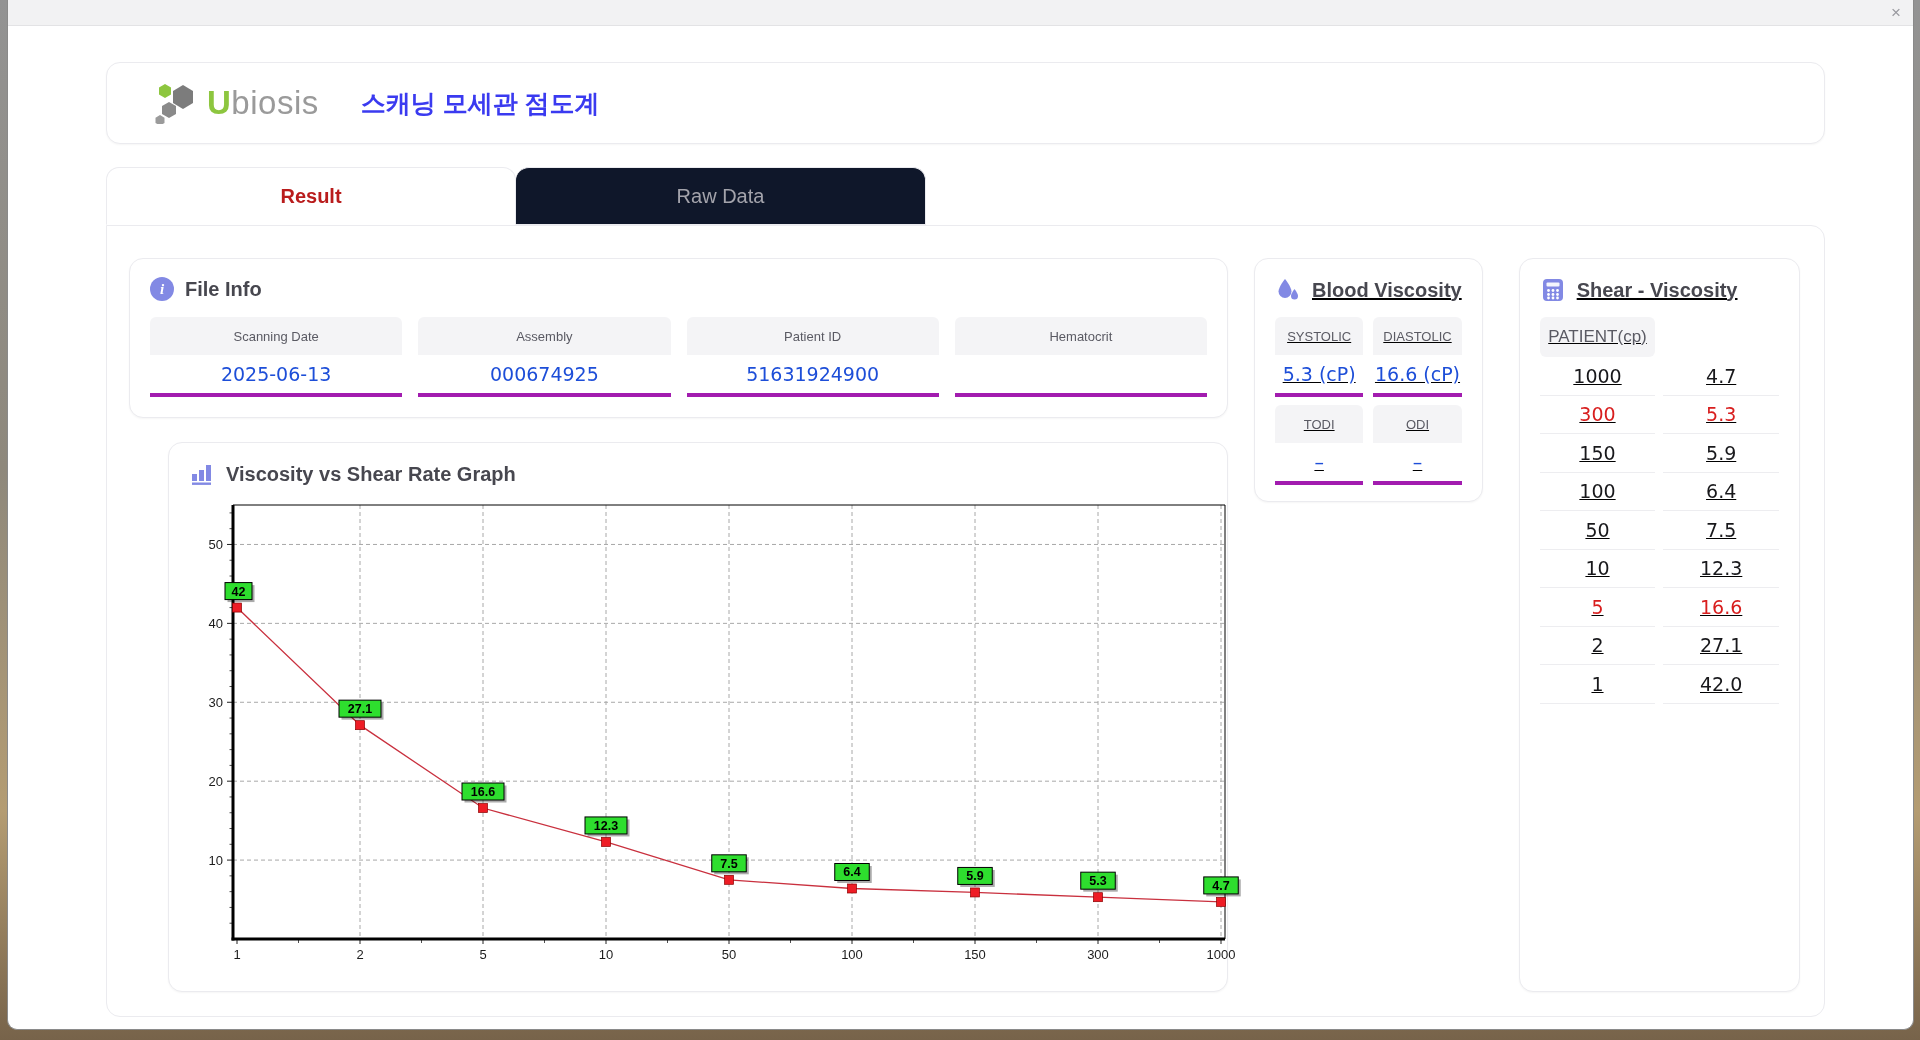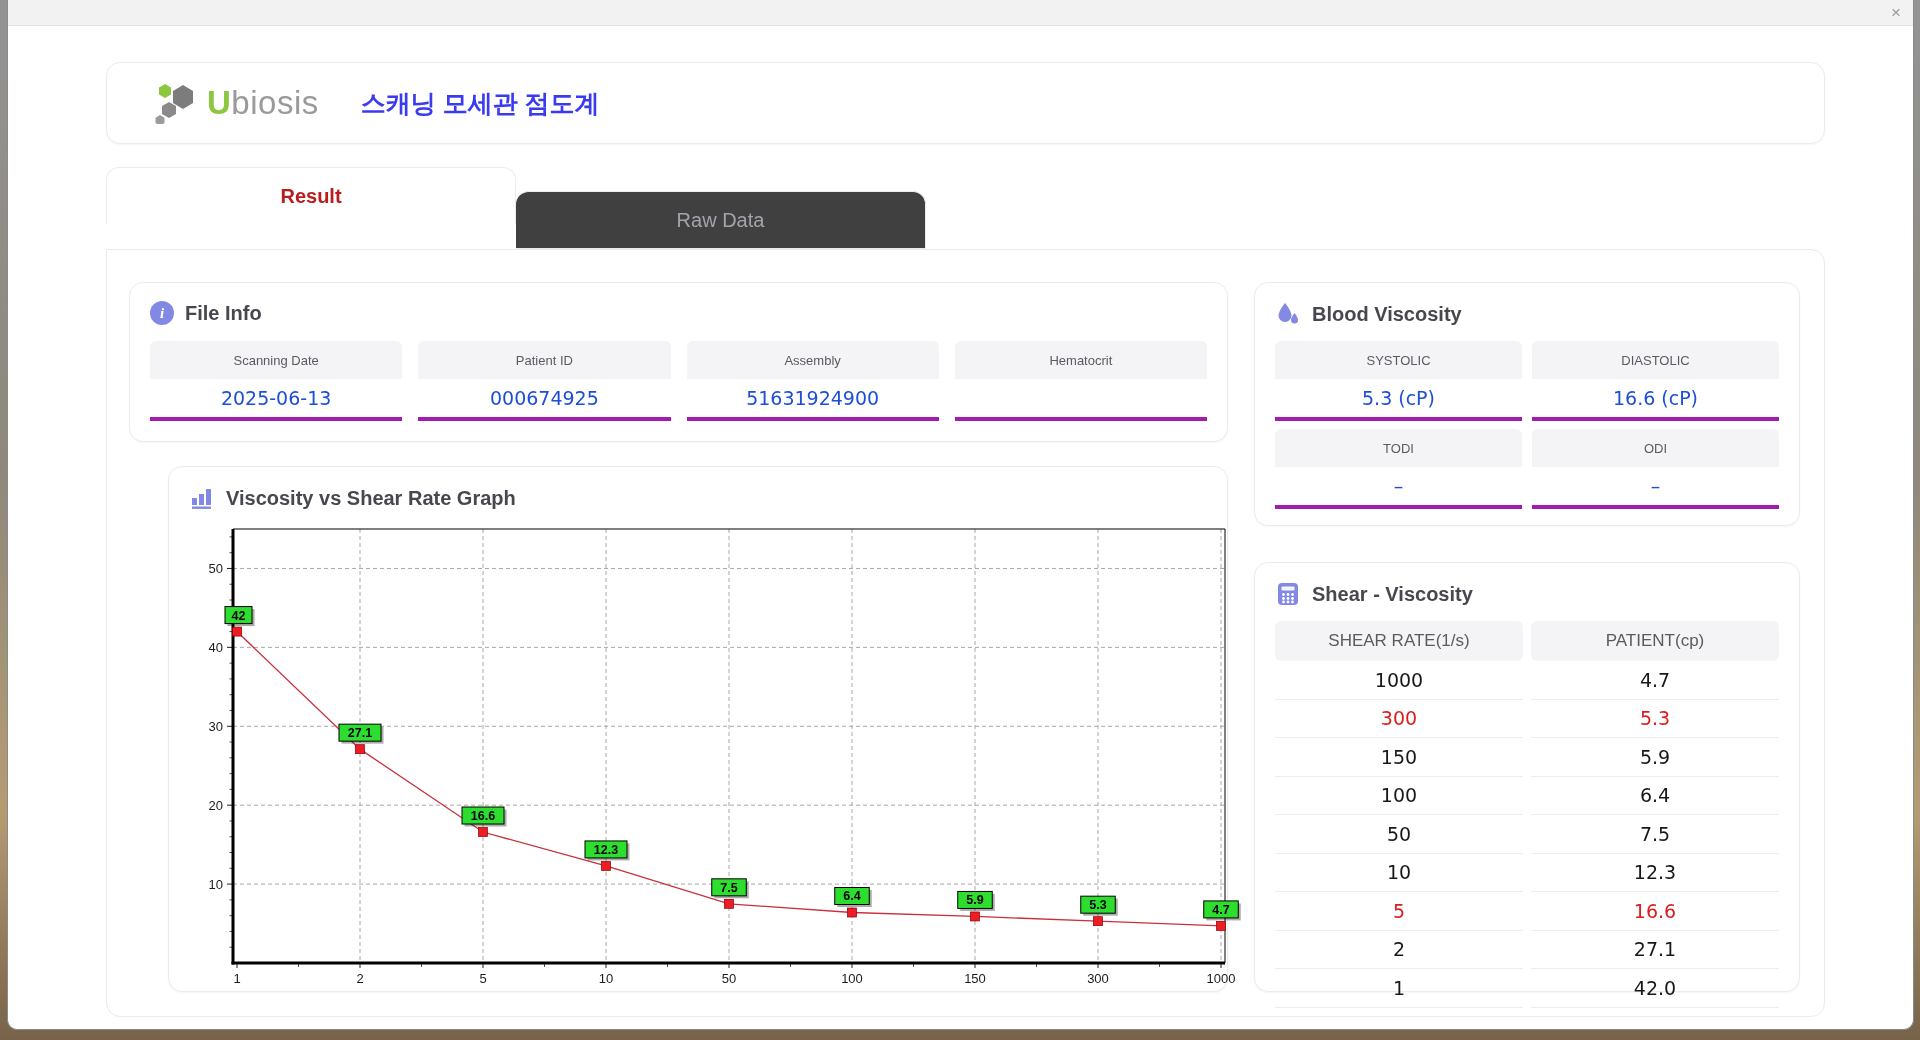--- a/index.html
+++ b/index.html
@@ -23,27 +23,27 @@
   .brand { display:flex; align-items:center; gap:8px; }
   .brand-text { font-size:33px; letter-spacing:0.5px; }
   .brand-text .u { color:var(--brand-green,#8dc63f); font-weight:bold; }
   .brand-text .rest { color:var(--brand-gray,#9a9a9a); }
   .ko-title { margin-left:42px; font-size:25px; font-weight:bold; color:var(--title-blue,#3a3af0); }
 
   .tab-row { display:flex; margin-top:23px; position:relative; z-index:2; flex:0 0 auto; }
   .tab { width:410px; height:58px; display:flex; align-items:center; justify-content:center;
     font-size:20px; border:1px solid #ebebef; border-radius:13px 13px 0 0; }
   .tab.active { background:#fff; font-weight:bold; color:#b91c1c; border-bottom:1px solid #fff; margin-bottom:-1px; }
-  .tab.inactive { background:#404040; color:#a3a3ab; border-left:none;margin-top:24px; }
+  .tab.inactive { background:#0f172a; color:#a3a3ab; border-left:none; }
 
   .main-panel { flex:1; border:1px solid #ebebef; border-radius:0 14px 14px 14px;
     margin-bottom:12px; padding:32px 24px 24px 22px; display:flex; gap:26px; min-height:0;
     background:#fff; }
   .left-col { flex:1; display:flex; flex-direction:column; gap:24px; min-width:0; }
-  .right-col { width:546px; flex:0 0 546px; display:flex; flex-direction:column; gap:36px; }
+  .right-col { width:546px; flex:0 0 546px; display:flex; flex-direction:row; gap:36px;text-decoration:underline; }
 
   .card-title { display:flex; align-items:center; gap:11px; font-size:20px; font-weight:bold;
     color:#47474f; }
   .icon-badge { width:26px; height:26px; display:flex; align-items:center; justify-content:center; }
 
   
   .file-info-card { height:160px; padding:18px 20px; flex:0 0 auto; }
   .info-icon { width:24px; height:24px; border-radius:50%; background:var(--accent,#8289e4);
     color:#fff; font-size:15px; font-weight:bold; display:flex; align-items:center; justify-content:center;
     font-family:"Liberation Serif", serif; font-style:italic; }
@@ -106,22 +106,22 @@
 
       <div class="left-col">
 
         <div class="card file-info-card">
           <div class="card-title">
             <span class="info-icon">i</span>
             <span>File Info</span>
           </div>
           <div class="fi-grid">
             <div class="hdr-cell">Scanning Date</div>
+            <div class="hdr-cell">Assembly</div>
             <div class="hdr-cell">Patient ID</div>
-            <div class="hdr-cell">Assembly</div>
             <div class="hdr-cell">Hematocrit</div>
             <div class="val-cell">2025-06-13</div>
             <div class="val-cell">000674925</div>
             <div class="val-cell">51631924900</div>
             <div class="val-cell"></div>
           </div>
         </div>
 
         <div class="card graph-card">
           <div class="card-title">
@@ -302,21 +302,20 @@
                 <circle cx="13" cy="17.5" r="1.4" fill="#fff"></circle>
                 <circle cx="17.5" cy="17.5" r="1.4" fill="#fff"></circle>
               <circle cx="8.5" cy="21" r="1.4" fill="#fff"></circle>
                 <circle cx="13" cy="21" r="1.4" fill="#fff"></circle>
                 <circle cx="17.5" cy="21" r="1.4" fill="#fff"></circle>
             </svg>
             <span>Shear - Viscosity</span>
           </div>
           <div class="sv-table">
             <div class="sv-hrow">
-              <div class="hdr-cell">SHEAR RATE(1/s)</div>
               <div class="hdr-cell">PATIENT(cp)</div>
             </div>
             <div id="sv-rows">
                 <div class="sv-row">
                   <div class="cell">1000</div>
                   <div class="cell">4.7</div>
                 </div>
                 <div class="sv-row red">
                   <div class="cell">300</div>
                   <div class="cell">5.3</div>

